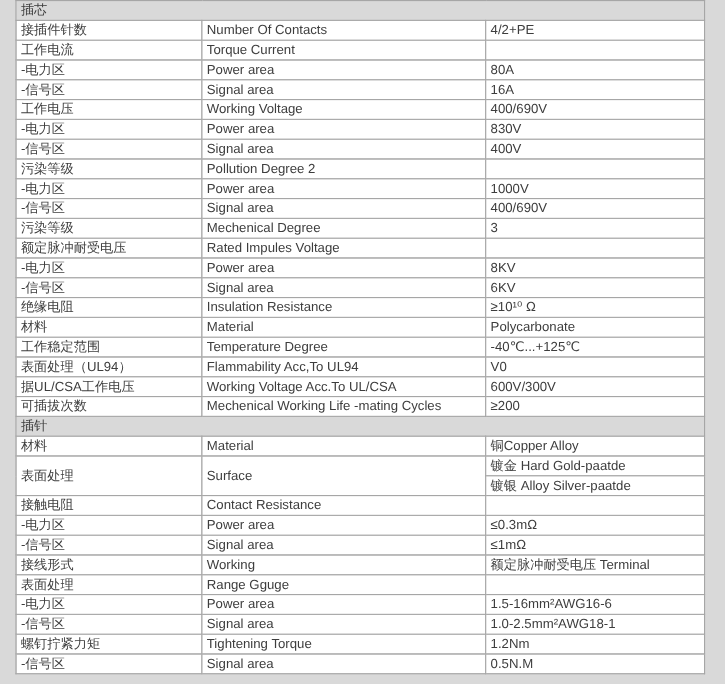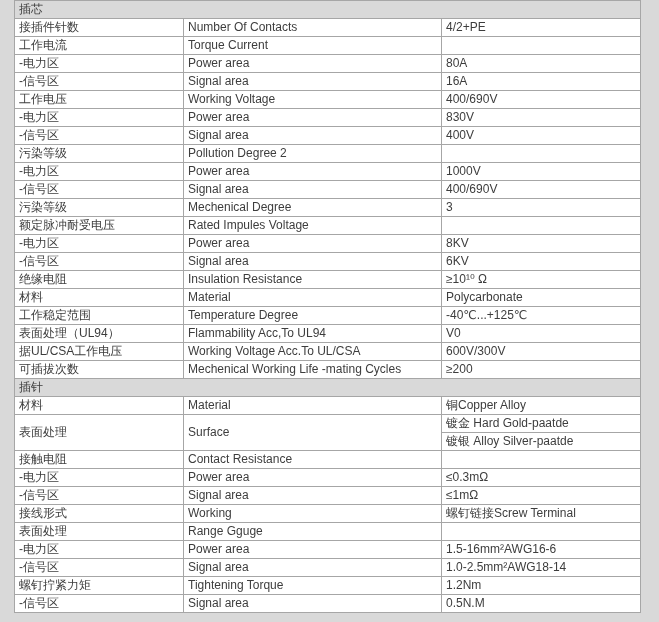--- a/index.html
+++ b/index.html
@@ -170,36 +170,36 @@
         <td>≤0.3mΩ</td>
       </tr>
       <tr>
         <td>-信号区</td>
         <td>Signal area</td>
         <td>≤1mΩ</td>
       </tr>
       <tr>
         <td>接线形式</td>
         <td>Working</td>
-        <td>螺钉链接Screw Terminal</td>
+        <td>额定脉冲耐受电压 Terminal</td>
       </tr>
       <tr>
         <td>表面处理</td>
         <td>Range Gguge</td>
         <td></td>
       </tr>
       <tr>
         <td>-电力区</td>
         <td>Power area</td>
         <td>1.5-16mm²AWG16-6</td>
       </tr>
       <tr>
         <td>-信号区</td>
         <td>Signal area</td>
-        <td>1.0-2.5mm²AWG18-14</td>
+        <td>1.0-2.5mm²AWG18-1</td>
       </tr>
       <tr>
         <td>螺钉拧紧力矩</td>
         <td>Tightening Torque</td>
         <td>1.2Nm</td>
       </tr>
       <tr>
         <td>-信号区</td>
         <td>Signal area</td>
         <td>0.5N.M</td>

